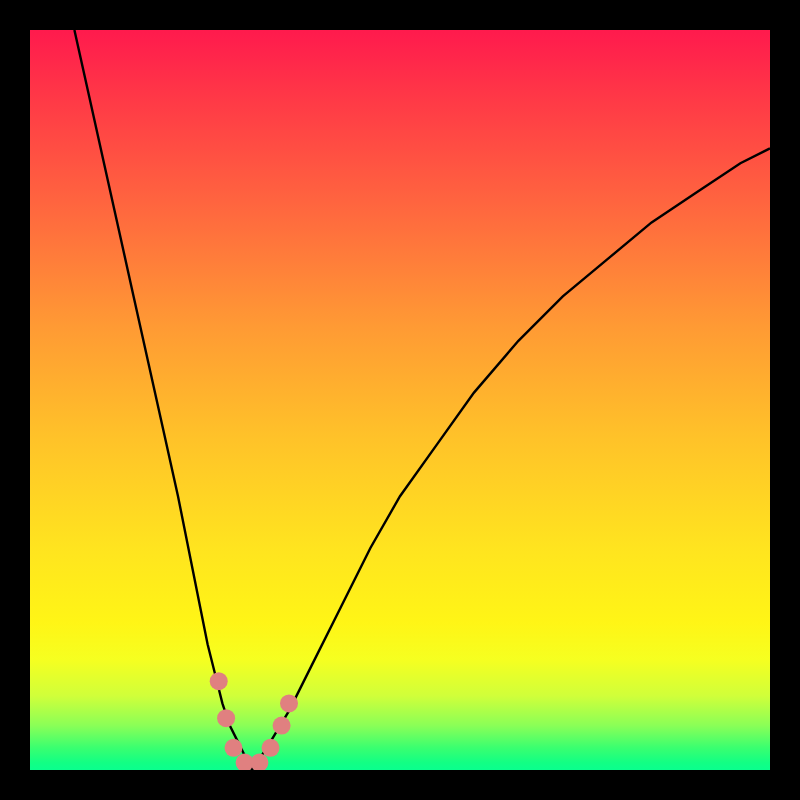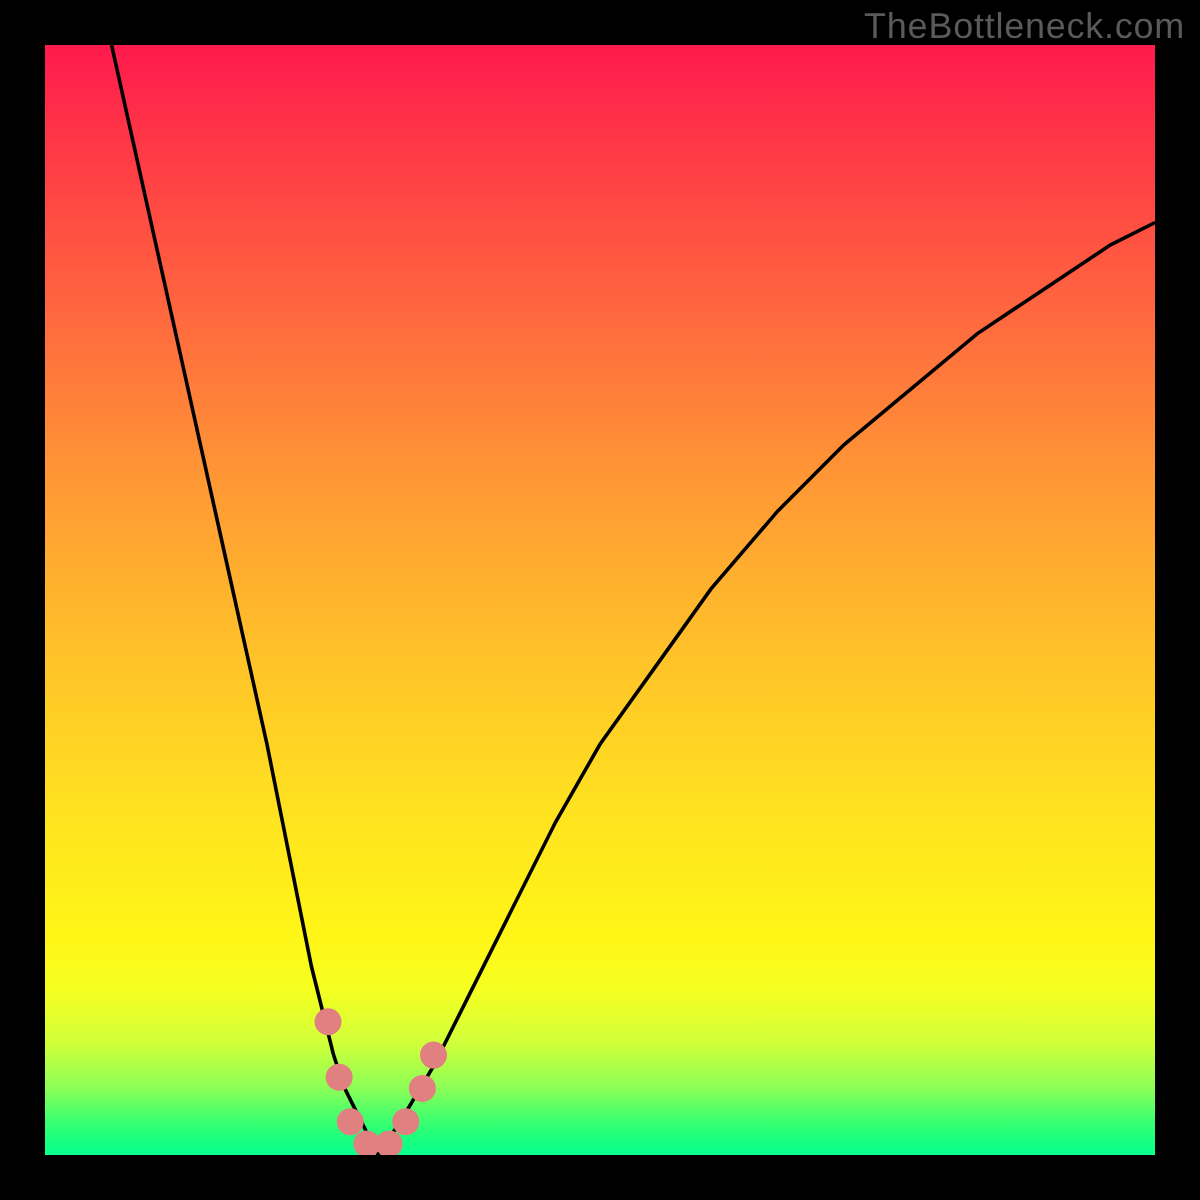--- a/index.html
+++ b/index.html
@@ -57,21 +57,20 @@
     font-size: 24px;
     color: #5a5a5a;
     letter-spacing: 0.5px;
     user-select: none;
   }
 </style>
 </head>
 <body>
 
 <div class="frame">
-  <div class="watermark">TheBottleneck.com</div>
 
   <div class="plot">
     <div class="gradient"></div>
     <svg class="svg-layer" viewBox="0 0 740 740" preserveAspectRatio="none">
       <path id="curve-left" fill="none" stroke="#000000" stroke-width="2.4" d="M44.4 0.0 L59.2 66.6 L74.0 133.2 L88.8 199.8 L103.6 266.4 L118.4 333.0 L133.2 399.6 L148.0 466.2 L162.8 540.2 L170.2 577.2 L177.6 614.2 L185.0 643.8 L192.4 673.4 L199.8 695.6 L207.2 710.4 L214.6 725.2 L222.0 740.0"></path>
       <path id="curve-right" fill="none" stroke="#000000" stroke-width="2.4" d="M222.0 740.0 L236.8 717.8 L259.0 680.8 L281.2 636.4 L310.8 577.2 L340.4 518.0 L370.0 466.2 L407.0 414.4 L444.0 362.6 L488.4 310.8 L532.8 266.4 L577.2 229.4 L621.6 192.4 L666.0 162.8 L710.4 133.2 L740.0 118.4"></path>
       <g id="markers">
           <circle cx="188.7" cy="651.2" r="9" fill="#e08080"></circle>
           <circle cx="196.1" cy="688.2" r="9" fill="#e08080"></circle>
           <circle cx="203.5" cy="717.8" r="9" fill="#e08080"></circle>

